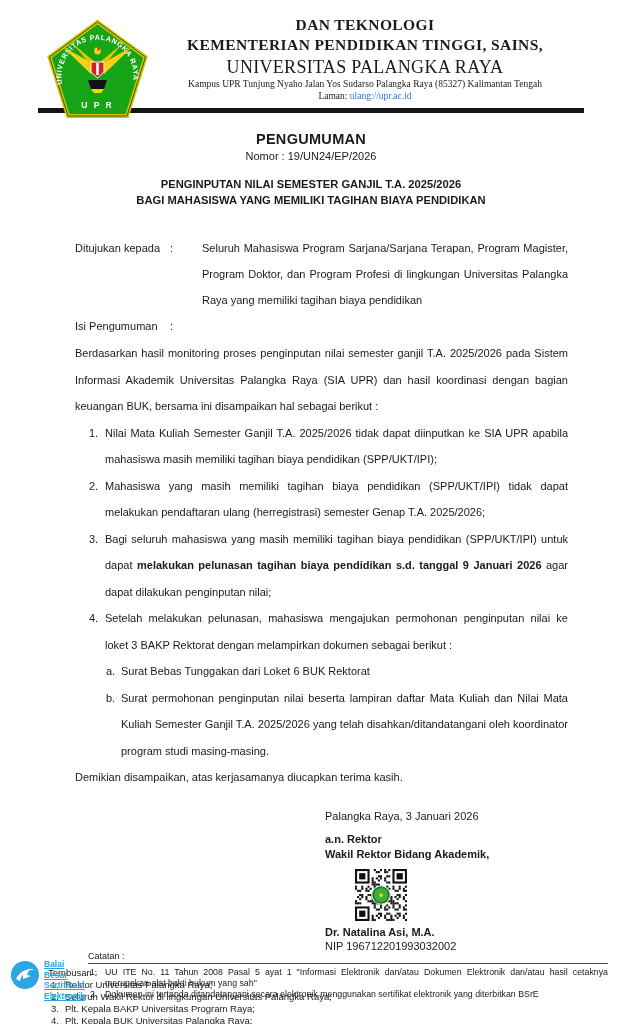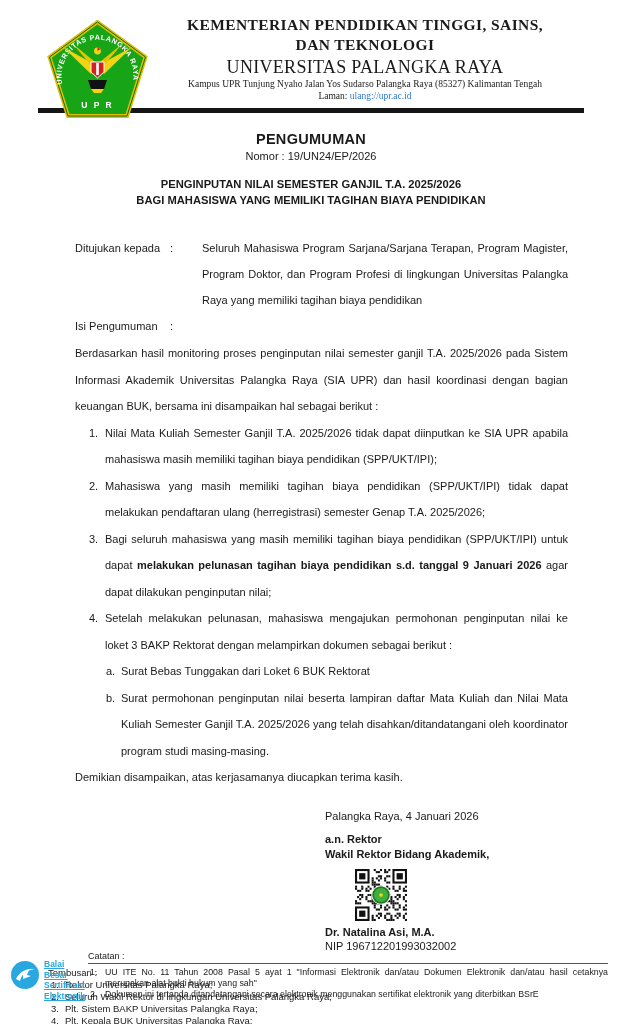--- a/index.html
+++ b/index.html
@@ -101,22 +101,22 @@
         <polygon points="50.5,27 53.5,29 50.5,31" fill="#d42020"></polygon>
         <path d="M44 42 h13 v10 l-6.5 6 l-6.5 -6 z" fill="#d42020" stroke="#ffffff" stroke-width="1"></path>
         <rect x="49.2" y="43" width="2.6" height="12" fill="#ffffff"></rect>
         <polygon points="41,60 60,60 57,69 44,69" fill="#111111"></polygon>
         <polygon points="44,69 57,69 54,73 47,73" fill="#f5d312"></polygon>
       </g>
       <text x="50.5" y="88" text-anchor="middle" font-family="Liberation Sans, sans-serif" font-size="8.5" font-weight="bold" fill="#ffffff" letter-spacing="2">U P R</text>
     </svg>
 
     <div class="head-text">
+      <div class="ministry">DAN TEKNOLOGI</div>
       <div class="ministry">KEMENTERIAN PENDIDIKAN TINGGI, SAINS,</div>
-      <div class="ministry">DAN TEKNOLOGI</div>
       <div class="university">UNIVERSITAS PALANGKA RAYA</div>
       <div class="addr">Kampus UPR Tunjung Nyaho Jalan Yos Sudarso Palangka Raya (85327) Kalimantan Tengah</div>
       <div class="addr">
         <span>Laman:</span>
         <a href="#" class="weblink">ulang://upr.ac.id</a>
       </div>
     </div>
   </div>
 
   <div class="head-rule"></div>
@@ -173,21 +173,21 @@
           <div class="sub-letter">b.</div>
           <div class="sub-text">Surat permohonan penginputan nilai beserta lampiran daftar Mata Kuliah dan Nilai Mata Kuliah Semester Ganjil T.A. 2025/2026 yang telah disahkan/ditandatangani oleh koordinator program studi masing-masing.</div>
         </div>
       </div>
     </div>
 
     <p class="closing">Demikian disampaikan, atas kerjasamanya diucapkan terima kasih.</p>
   </div>
 
   <div class="signature">
-    <div class="sig-date">Palangka Raya, 4 Januari 2026</div>
+    <div class="sig-date">Palangka Raya, 3 Januari 2026</div>
     <div class="sig-line">a.n. Rektor</div>
     <div class="sig-line">Wakil Rektor Bidang Akademik,</div>
     <svg id="qr" class="sig-qr" viewBox="0 0 25 25">
         <rect x="0" y="0" width="25" height="25" fill="#ffffff"></rect>
         <rect x="0" y="8" width="1" height="1" fill="#111111"></rect>
         <rect x="0" y="9" width="1" height="1" fill="#111111"></rect>
         <rect x="0" y="15" width="1" height="1" fill="#111111"></rect>
         <rect x="0" y="16" width="1" height="1" fill="#111111"></rect>
         <rect x="1" y="10" width="1" height="1" fill="#111111"></rect>
         <rect x="1" y="13" width="1" height="1" fill="#111111"></rect>
@@ -367,21 +367,21 @@
     <div class="t-row">
       <div class="t-num">1.</div>
       <div>Rektor Universitas Palangka Raya;</div>
     </div>
     <div class="t-row">
       <div class="t-num">2.</div>
       <div>Seluruh Wakil Rektor di lingkungan Universitas Palangka Raya;</div>
     </div>
     <div class="t-row">
       <div class="t-num">3.</div>
-      <div>Plt. Sistem BAKP Universitas Palangka Raya;</div>
+      <div>Plt. Kepala BAKP Universitas Program Raya;</div>
     </div>
     <div class="t-row">
       <div class="t-num">4.</div>
       <div>Plt. Kepala BUK Universitas Palangka Raya;</div>
     </div>
 
   </div>
 
   <div class="footer">
     <div class="bsre">

